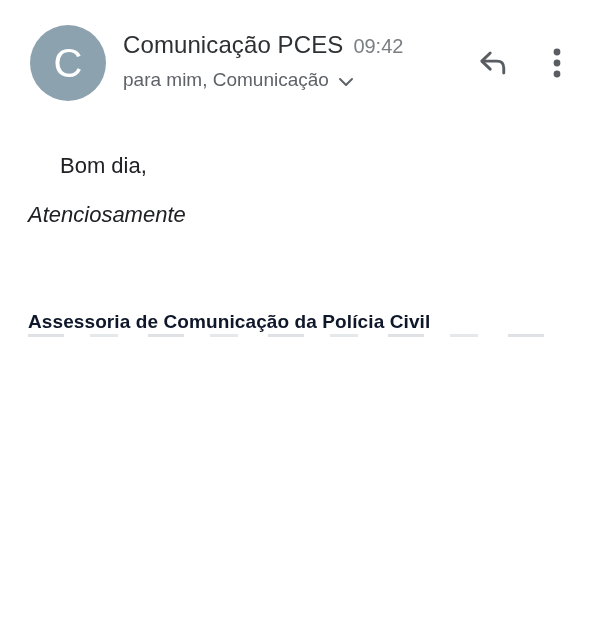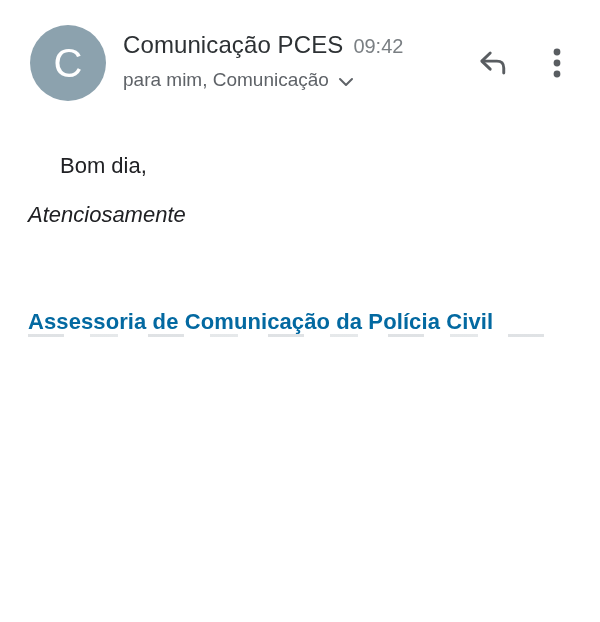--- a/index.html
+++ b/index.html
@@ -109,23 +109,23 @@
     letter-spacing: 0.1px;
   }
   .closing {
     margin-top: 19px;
     line-height: 30px;
     font-style: italic;
   }
   .signature {
     margin-top: 76px;
     font-weight: 700;
-    font-size: 22px;
+    font-size: 19px;
     line-height: 31px;
-    color: #0369a1;
+    color: #0f172a;
     letter-spacing: 0.1px;
   }
   .crop-line {
     margin-top: -3px;
     margin-right: 10px;
     height: 3px;
     background: repeating-linear-gradient(90deg,
       #dcdfe2 0px, #dcdfe2 36px,
       transparent 36px, transparent 62px,
       #e3e6e8 62px, #e3e6e8 90px,

